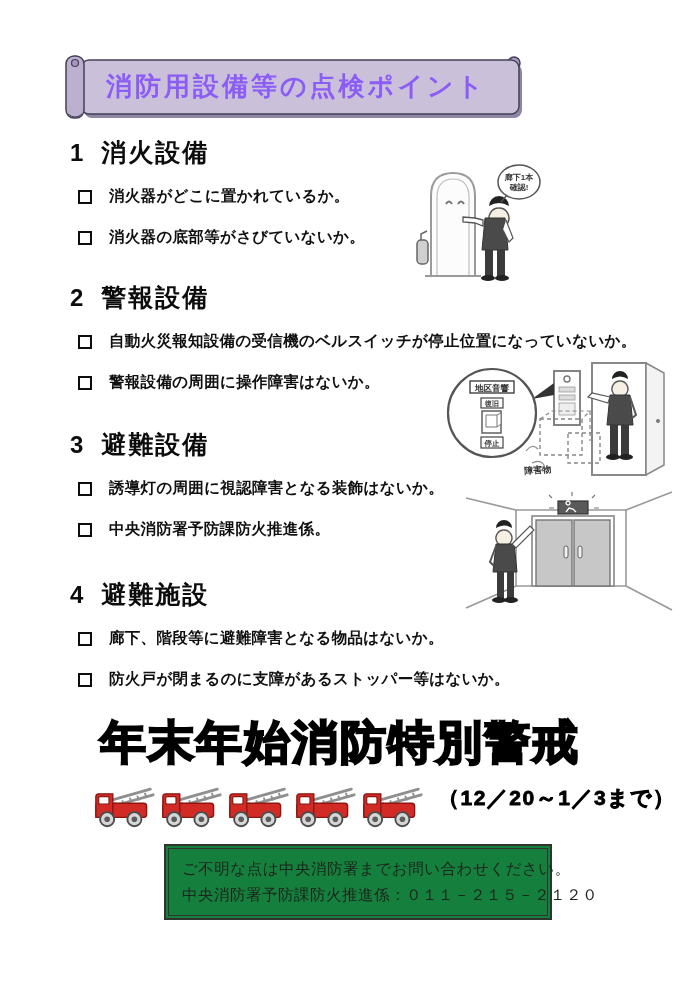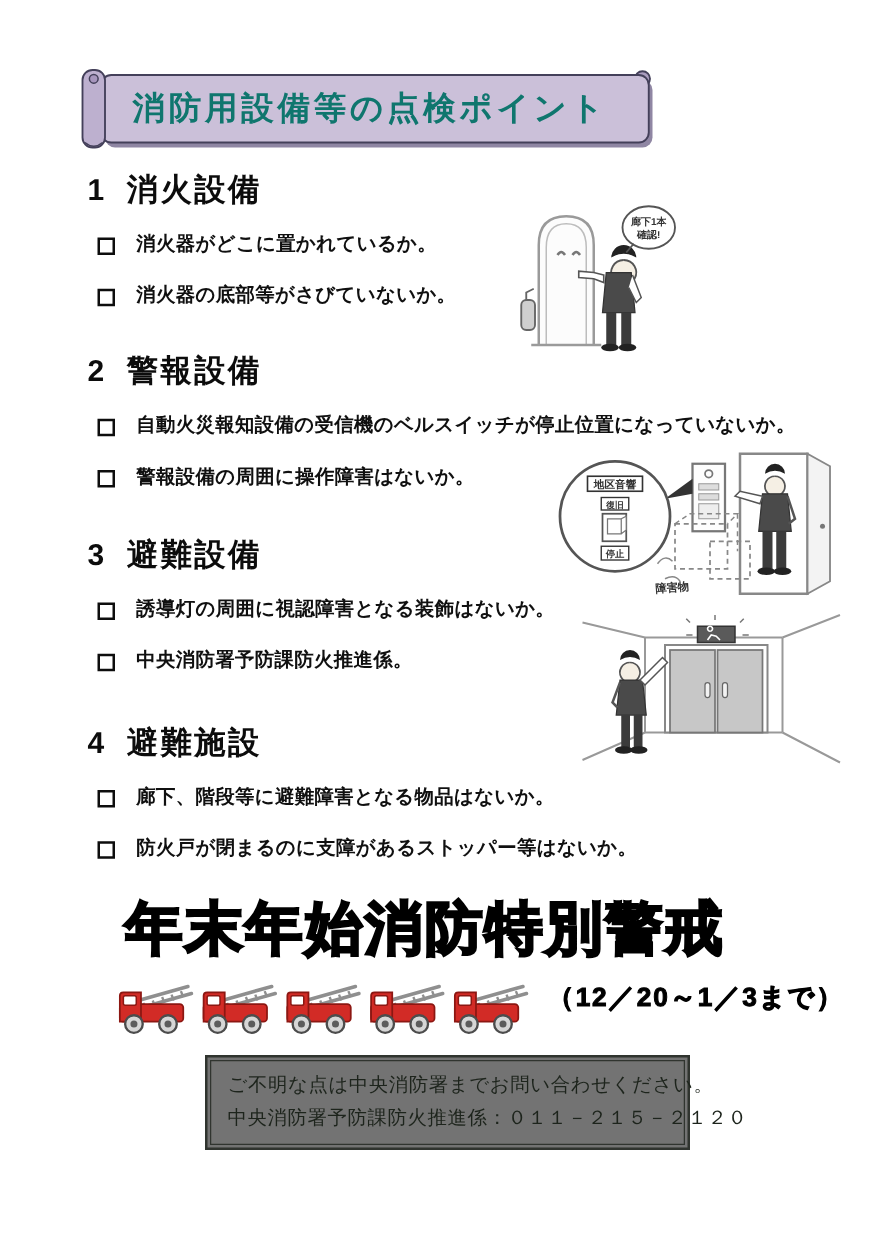--- a/index.html
+++ b/index.html
@@ -5,21 +5,21 @@
   * { margin:0; padding:0; box-sizing:border-box; }
   html,body { background:#ffffff; }
   body { font-family:"Liberation Sans","DejaVu Sans",sans-serif; }
   .page { position:relative; width:700px; height:990px; background:#fff; overflow:hidden; }
 
   
   .banner { position:absolute; left:64px; top:54px; width:468px; height:66px; }
   .banner svg { position:absolute; inset:0; }
   .banner-title { position:absolute; left:42px; top:50%; transform:translateY(-52%);
     font-family:"Liberation Serif","DejaVu Serif",serif; font-weight:700;
-    font-size:26px; letter-spacing:3px; color:#0f766e; white-space:nowrap; }
+    font-size:26px; letter-spacing:3px; color:#8b5cf6; white-space:nowrap; }
 
   
   .section { position:absolute; left:70px; width:600px; }
   .sec-head { display:flex; align-items:baseline; gap:16px; font-weight:800;
     font-size:25px; color:#0c0c0c; letter-spacing:2px; line-height:32px; margin-bottom:16px; }
   .sec-num { font-size:24px; }
   .check-item { display:flex; align-items:center; margin:0 0 20px 8px; }
   .checkbox { width:14px; height:14px; border:2.5px solid #0d0d0d; flex:0 0 auto;
     margin:2px 17px 0 0; background:#fff; }
   .check-text { font-size:15.5px; font-weight:700; color:#101010;
@@ -35,21 +35,21 @@
     font-size:46px; font-weight:900; color:#000; letter-spacing:2px;
     -webkit-text-stroke:2.2px #000; white-space:nowrap; }
   .campaign-row { position:absolute; top:784px; left:94px; display:flex; align-items:flex-start; }
   .trucks { display:flex; align-items:flex-end; gap:5px; }
   .truck { width:62px; height:46px; }
   .period { margin-left:14px; font-size:21px; font-weight:800; color:#000;
     letter-spacing:1.5px; white-space:nowrap; -webkit-text-stroke:0.8px #000; }
 
   
   .contact { position:absolute; left:164px; top:844px; width:388px;
-    background:#737373; border:2px solid #30342f; padding:2px; }
+    background:#15803d; border:2px solid #30342f; padding:2px; }
   .contact-inner { border:1px solid #30342f; padding:7px 13px; }
   .contact-line { font-family:"Liberation Serif","DejaVu Serif",serif;
     font-size:15.5px; color:#1d241c; line-height:26px; letter-spacing:0.5px; white-space:nowrap; }
 </style>
 </head>
 <body>
 
 <div class="page">
 
   <div class="banner">

